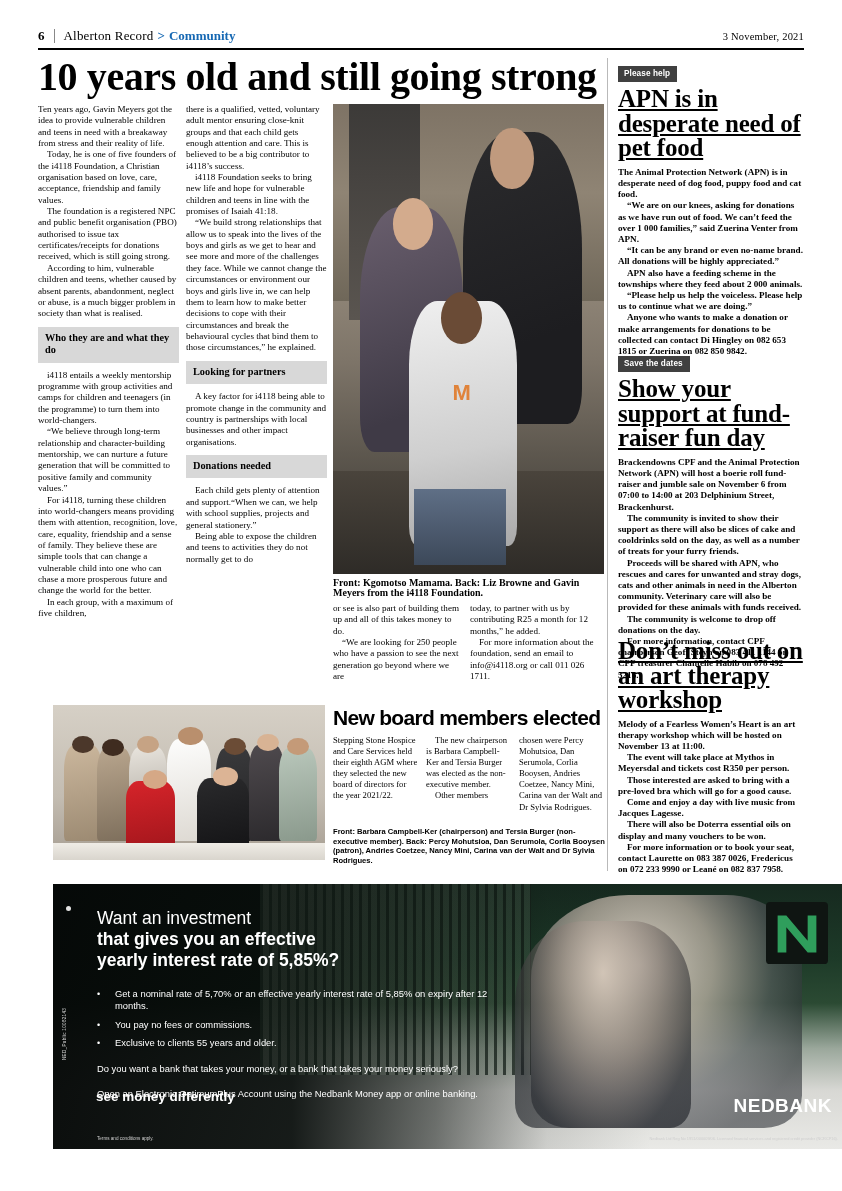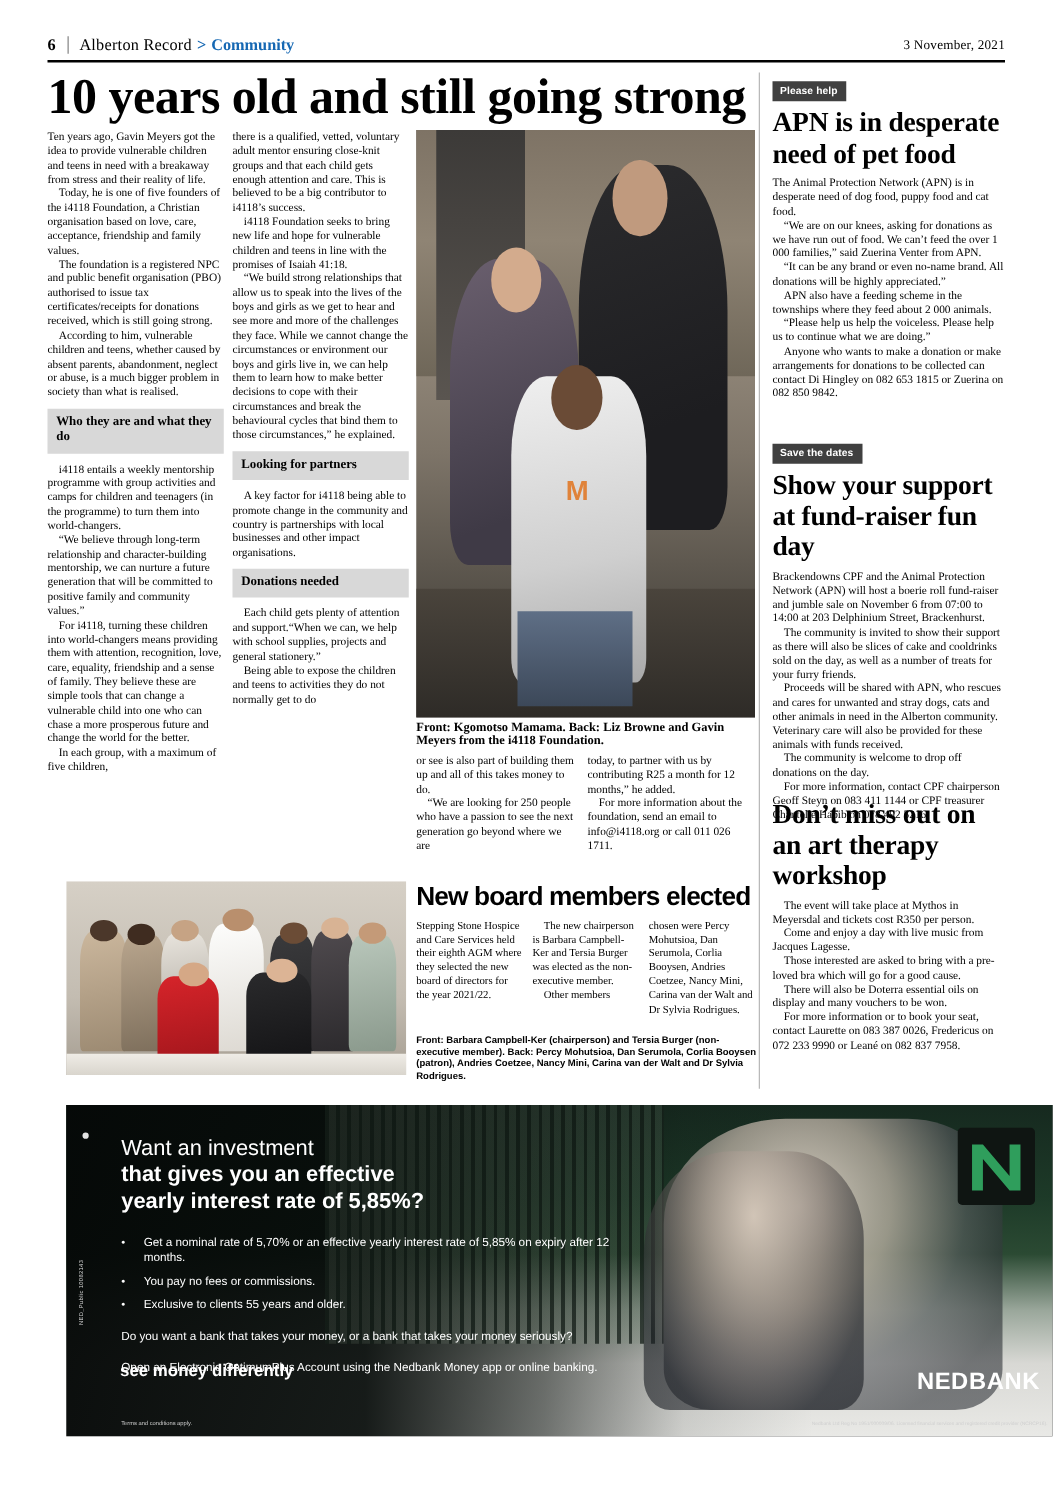--- a/index.html
+++ b/index.html
@@ -132,24 +132,25 @@
   .kicker {
     display: inline-block;
     background: #404040; color: #fff;
     font-family: "Liberation Sans", sans-serif;
     font-weight: bold; font-size: 8.2px; line-height: 8.2px;
     padding: 4px 7px 4px 6px;
     letter-spacing: .1px;
   }
   .side-head {
     font-family: "Liberation Serif", serif;
-    font-size: 22px; line-height: 24.5px; letter-spacing: -.2px;
+    font-size: 25px; line-height: 24.5px; letter-spacing: -.2px;
     margin: 5px 0 6px 0;
-  }
-  .side-body { font-size: 9.1px; line-height: 11.2px; }
+    text-decoration: underline;
+  }
+  .side-body { font-size: 9.1px; line-height: 11.2px; font-weight: bold; }
   .side-body p { text-indent: 9px; }
   .side-body p.noind { text-indent: 0; }
 
   #apn-block   { top: 62px; }
   #funday-block{ top: 352px; }
   #art-block   { top: 634px; }
 
   
   .board-photo {
     position: absolute; left: 53px; top: 705px; width: 272px; height: 155px;
@@ -335,23 +336,24 @@
       <p>The community is invited to show their support as there will also be slices of cake and cooldrinks sold on the day, as well as a number of treats for your furry friends.</p>
       <p>Proceeds will be shared with APN, who rescues and cares for unwanted and stray dogs, cats and other animals in need in the Alberton community. Veterinary care will also be provided for these animals with funds received.</p>
       <p>The community is welcome to drop off donations on the day.</p>
       <p>For more information, contact CPF chairperson Geoff Steyn on 083 411 1144 or CPF treasurer Chantelle Habib on 078 492 5216.</p>
     </div>
   </div>
 
   <div class="side" id="art-block">
     <h2 class="side-head">Don’t miss out on an art therapy workshop</h2>
     <div class="side-body">
+      <p class="noind">Melody of a Fearless Women’s Heart is an art therapy workshop which will be hosted on November 13 at 11:00.</p>
       <p>The event will take place at Mythos in Meyersdal and tickets cost R350 per person.</p>
+      <p>Those interested are asked to bring with a pre-loved bra which will go for a good cause.</p>
       <p>Come and enjoy a day with live music from Jacques Lagesse.</p>
-      <p>Those interested are asked to bring with a pre-loved bra which will go for a good cause.</p>
       <p>There will also be Doterra essential oils on display and many vouchers to be won.</p>
       <p>For more information or to book your seat, contact Laurette on 083 387 0026, Fredericus on 072 233 9990 or Leané on 082 837 7958.</p>
     </div>
   </div>
 
   <div class="board-photo">
     <div class="bp-backdrop"></div>
     <div class="bp-fig" style="left:4%;top:26%;width:14%;height:62%;background:linear-gradient(170deg,#cbb79d,#9c8a72);"></div>
     <div class="bp-head" style="left:7%;top:20%;width:8%;height:11%;background:#4b372a;"></div>
     <div class="bp-fig" style="left:16%;top:28%;width:13%;height:60%;background:linear-gradient(170deg,#b9a68e,#7e6f5c);"></div>

